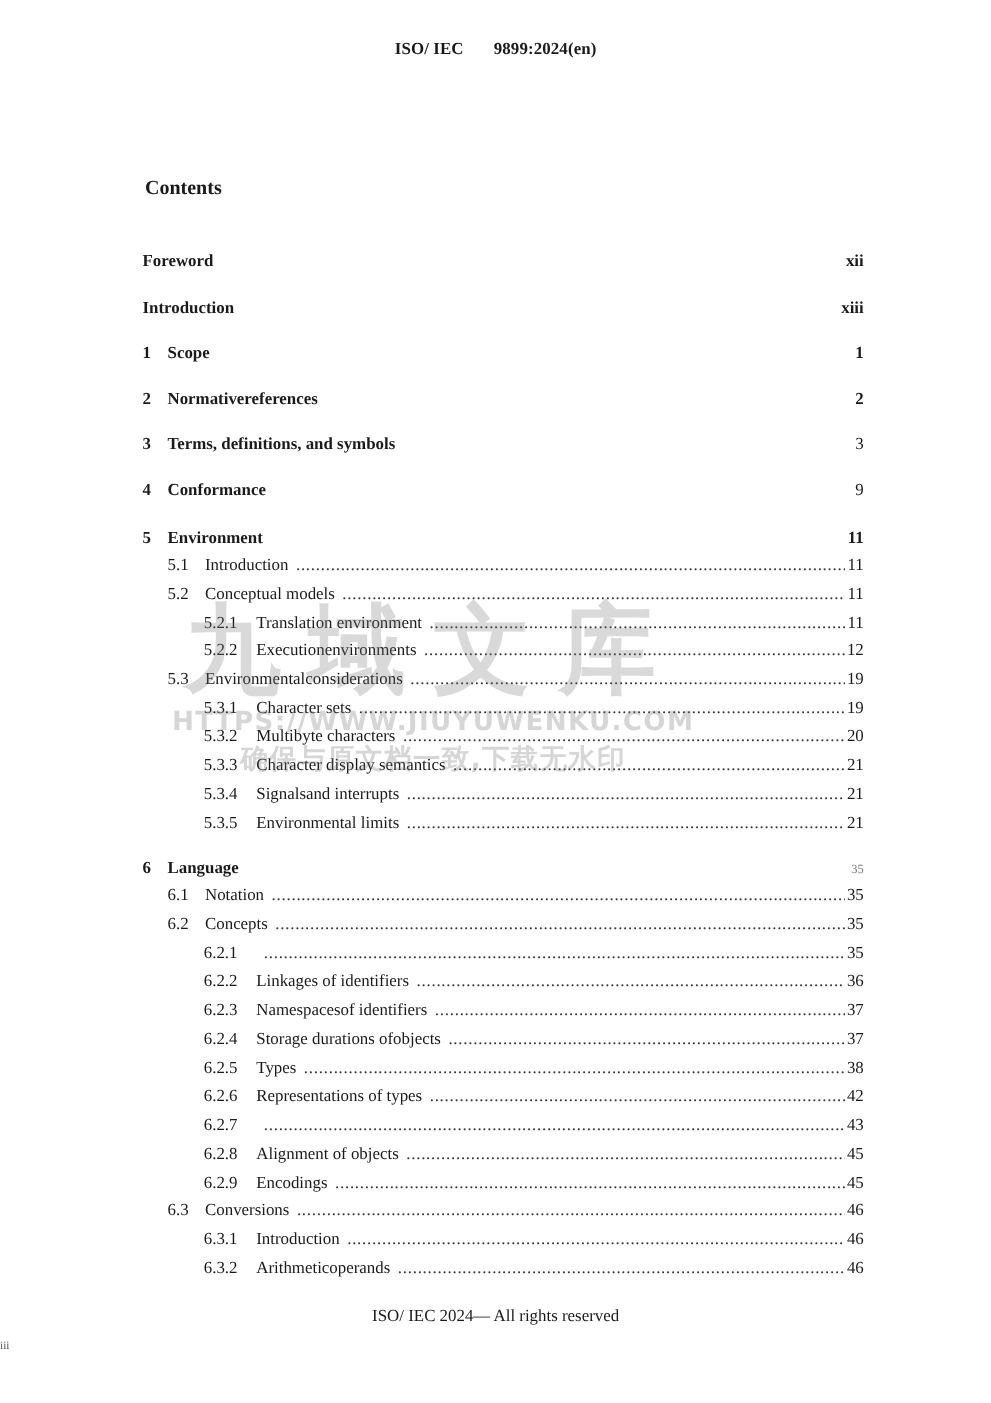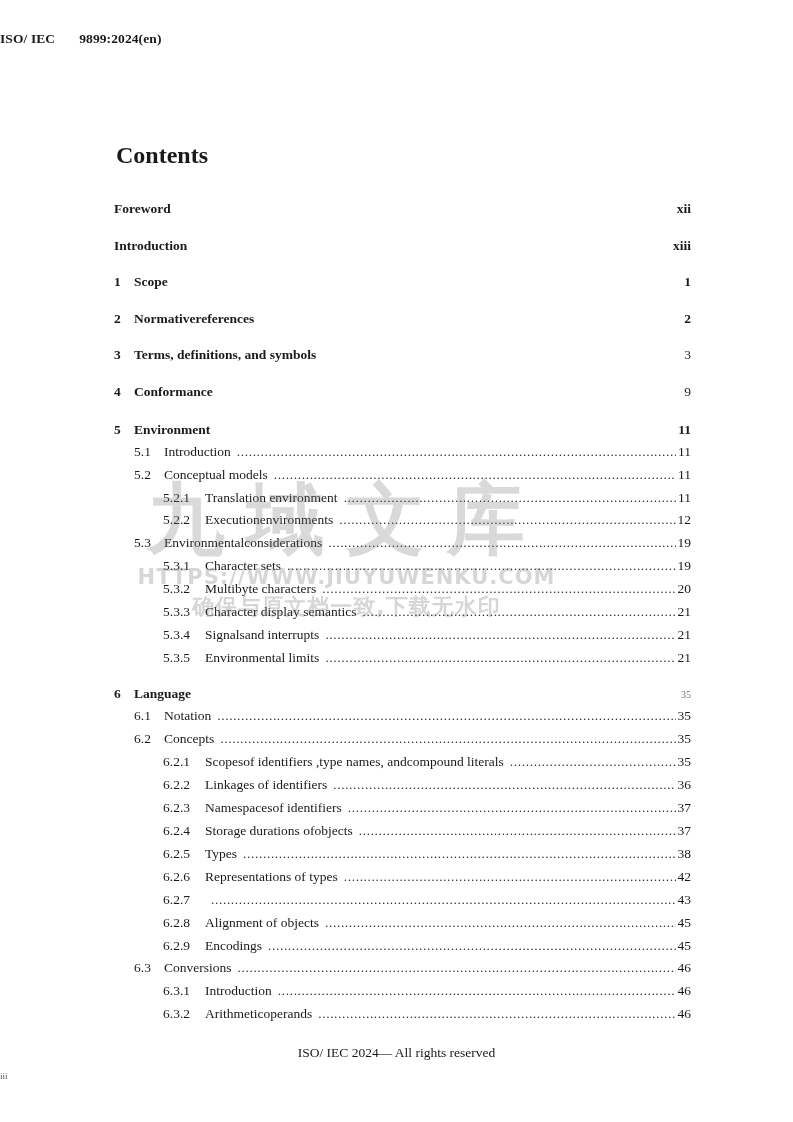--- a/index.html
+++ b/index.html
@@ -1,26 +1,26 @@
 <!DOCTYPE html>
 <html><head>
 <meta charset="utf-8">
 <style>
   html, body { margin: 0; padding: 0; }
   body {
     width: 793px; height: 1122px; background: #ffffff; position: relative; overflow: hidden;
     font-family: "Liberation Serif", "DejaVu Serif", serif; color: #1a1a1a;
   }
   .header {
-    position: absolute; top: 31px; left: 0; width: 793px; 
+    position: absolute; top: 31px; left: 0; width: 793px; text-align: center;
     font-weight: bold; font-size: 13.5px; letter-spacing: 0.1px;
   }
   .header .gap { display: inline-block; width: 24px; }
   .title {
-    position: absolute; top: 142px; left: 116px; font-size: 24px; font-weight: bold;
+    position: absolute; top: 142px; left: 116px; font-size: 16px; font-weight: bold;
   }
   .toc { position: absolute; left: 114px; width: 577px; top: 0; }
   .row {
     position: absolute; left: 0; width: 577px; height: 20px; display: flex; align-items: baseline;
     font-size: 13.5px; line-height: 20px; white-space: nowrap;
   }
   .row.major { font-weight: bold; }
   .row .num { display: inline-block; }
   .row .lbl { display: inline-block; }
   .row .leader {
@@ -179,21 +179,20 @@
       <span class="pg">35</span>
   </div>
   <div class="row lvl2" style="top:729px">
     <span class="num">6.2</span>
       <span class="lbl">Concepts</span>
       <span class="leader"></span>
       <span class="pg">35</span>
   </div>
   <div class="row lvl3" style="top:752px">
     <span class="num">6.2.1</span>
-      <span class="lbl">Scopesof identifiers ,type names, andcompound literals</span>
       <span class="leader"></span>
       <span class="pg">35</span>
   </div>
   <div class="row lvl3" style="top:775px">
     <span class="num">6.2.2</span>
       <span class="lbl">Linkages of identifiers</span>
       <span class="leader"></span>
       <span class="pg">36</span>
   </div>
   <div class="row lvl3" style="top:798px">

